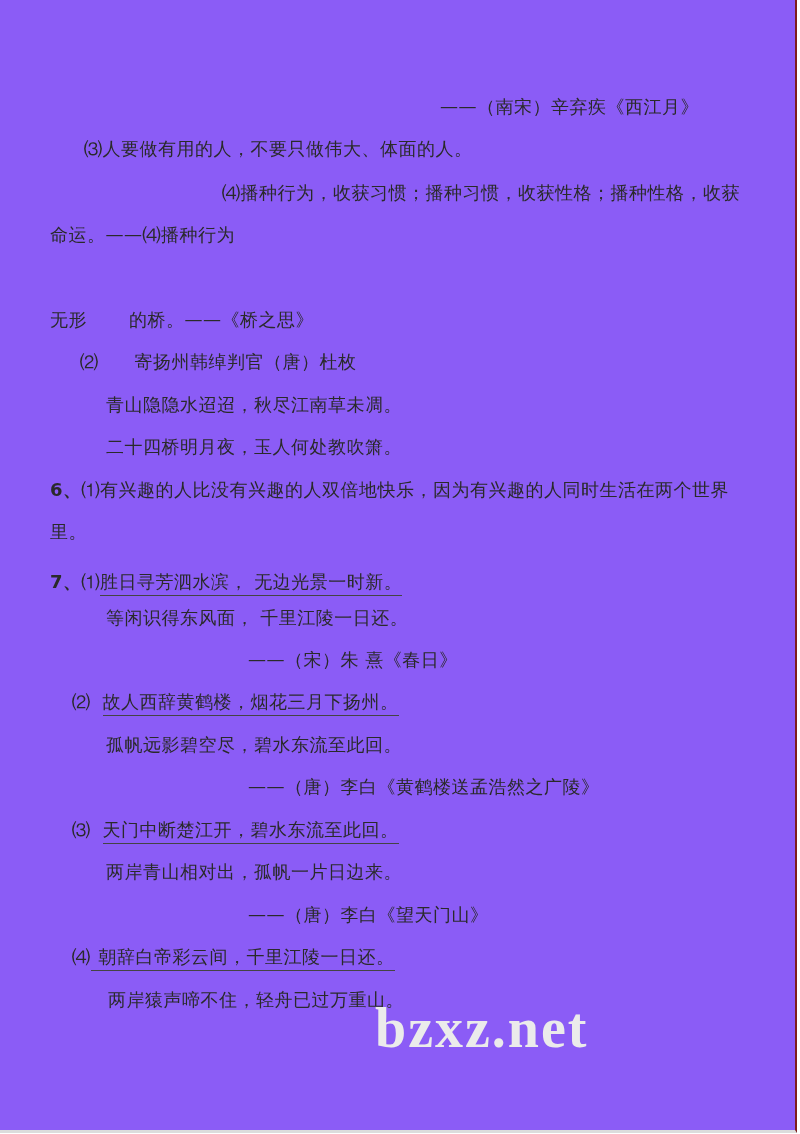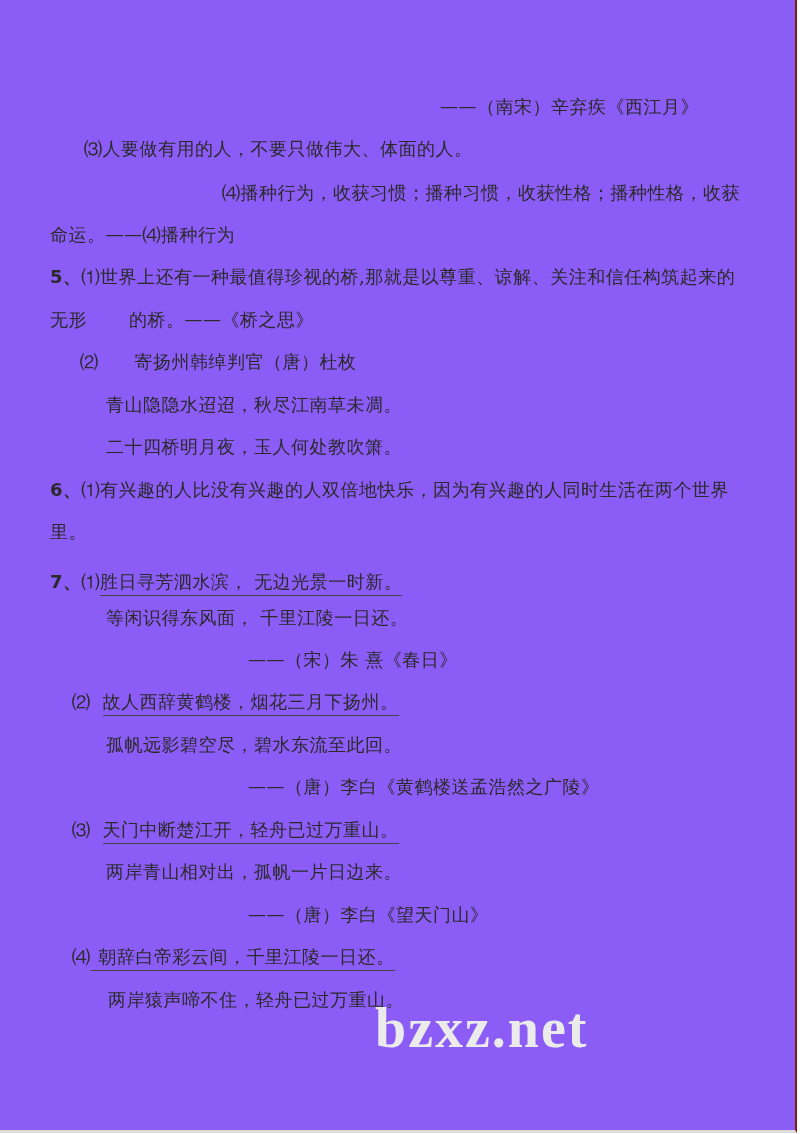--- a/index.html
+++ b/index.html
@@ -36,23 +36,20 @@
 
 <div class="page">
 
   <div class="line" style="left:440px; top:95px;">——（南宋）辛弃疾《西江月》</div>
 
   <div class="line" style="left:84px; top:137px;">⑶人要做有用的人，不要只做伟大、体面的人。</div>
 
   <div class="line" style="left:222px; top:181px;">⑷播种行为，收获习惯；播种习惯，收获性格；播种性格，收获</div>
   <div class="line" style="left:50px; top:223px;">命运。——⑷播种行为</div>
 
-  <div class="line" style="left:50px; top:265px;">
-    <span class="num">5、</span><span>⑴世界上还有一种最值得珍视的桥,那就是以尊重、谅解、关注和信任构筑起来的</span>
-  </div>
   <div class="line" style="left:50px; top:308px;">
     <span>无形</span><span style="display:inline-block;width:42px;"></span><span>的桥。——《桥之思》</span>
   </div>
 
   <div class="line" style="left:80px; top:350px;">
     <span>⑵</span><span style="display:inline-block;width:36px;"></span><span>寄扬州韩绰判官（唐）杜枚</span>
   </div>
   <div class="line" style="left:106px; top:393px;">青山隐隐水迢迢，秋尽江南草未凋。</div>
   <div class="line" style="left:106px; top:435px;">二十四桥明月夜，玉人何处教吹箫。</div>
 
@@ -67,21 +64,21 @@
   <div class="line" style="left:106px; top:606px;">等闲识得东风面， 千里江陵一日还。</div>
   <div class="line" style="left:248px; top:648px;">——（宋）朱 熹《春日》</div>
 
   <div class="line" style="left:72px; top:690px;">
     <span>⑵</span><span style="display:inline-block;width:12px;"></span><span class="ul-pad">故人西辞黄鹤楼，烟花三月下扬州。</span>
   </div>
   <div class="line" style="left:106px; top:733px;">孤帆远影碧空尽，碧水东流至此回。</div>
   <div class="line" style="left:248px; top:775px;">——（唐）李白《黄鹤楼送孟浩然之广陵》</div>
 
   <div class="line" style="left:72px; top:818px;">
-    <span>⑶</span><span style="display:inline-block;width:12px;"></span><span class="ul-pad">天门中断楚江开，轻舟已过万重山。</span>
+    <span>⑶</span><span style="display:inline-block;width:12px;"></span><span class="ul-pad">天门中断楚江开，碧水东流至此回。</span>
   </div>
   <div class="line" style="left:106px; top:860px;">两岸青山相对出，孤帆一片日边来。</div>
   <div class="line" style="left:248px; top:903px;">——（唐）李白《望天门山》</div>
 
   <div class="line" style="left:108px; top:988px;">两岸猿声啼不住，轻舟已过万重山。</div>
   <div class="line" style="left:72px; top:945px;">
     <span>⑷</span><span class="ul-pad" style="padding-left:8px;">朝辞白帝彩云间，千里江陵一日还。</span>
   </div>
 
   <div class="watermark">bzxz.net</div>

